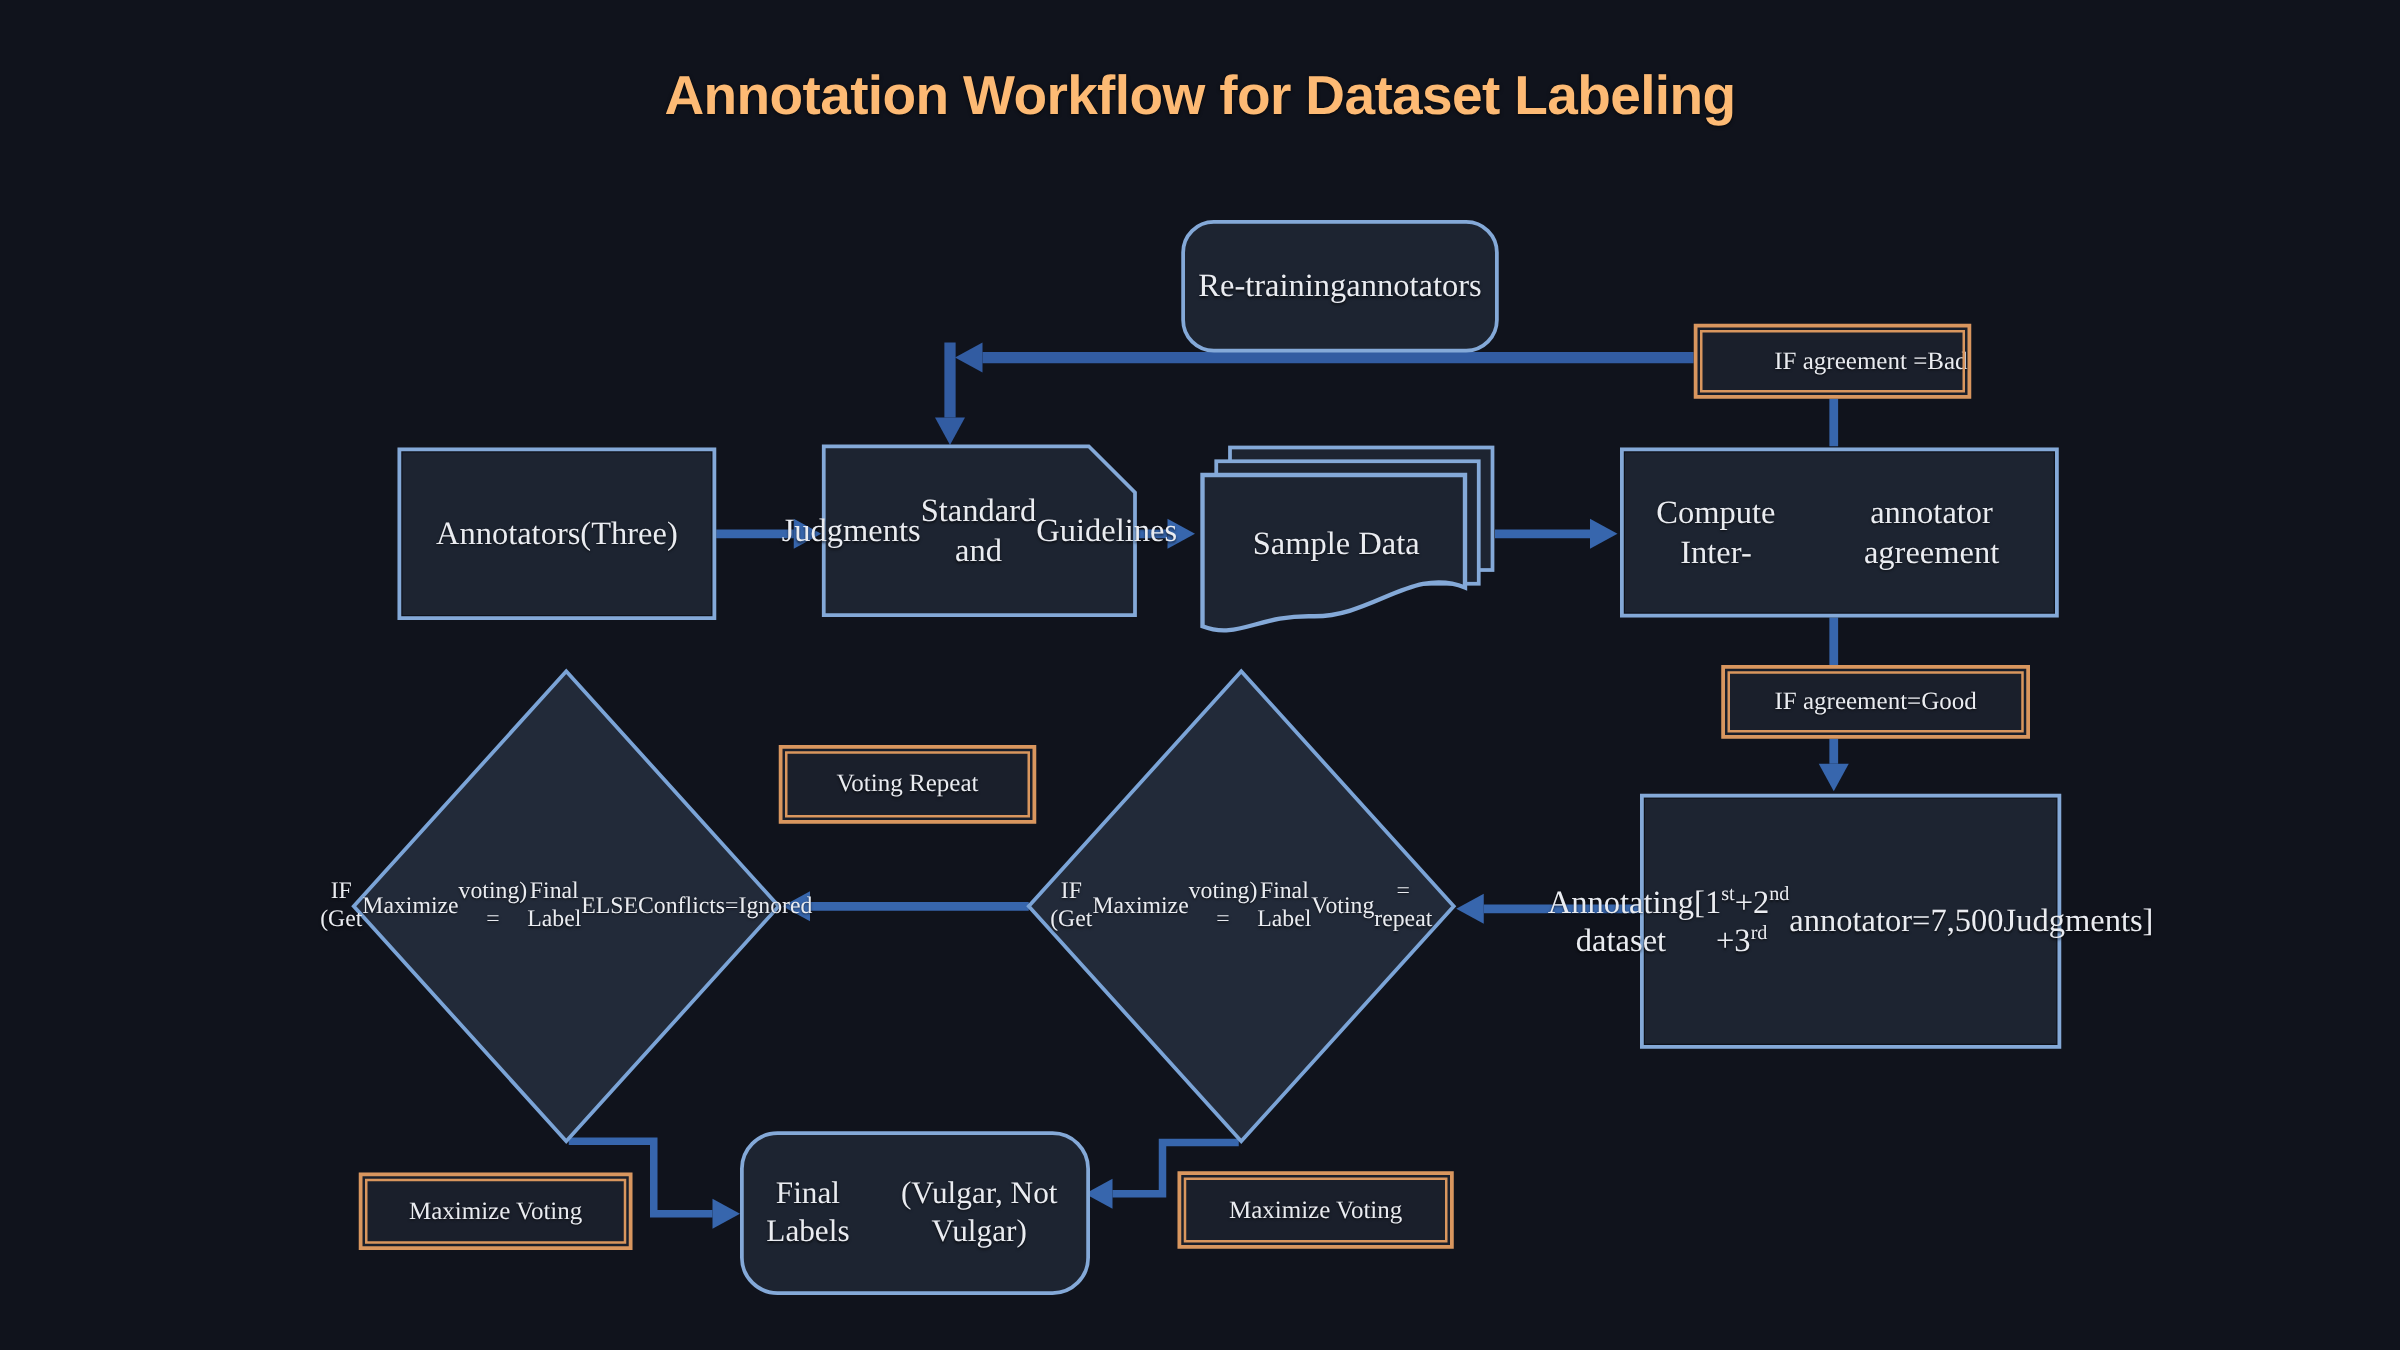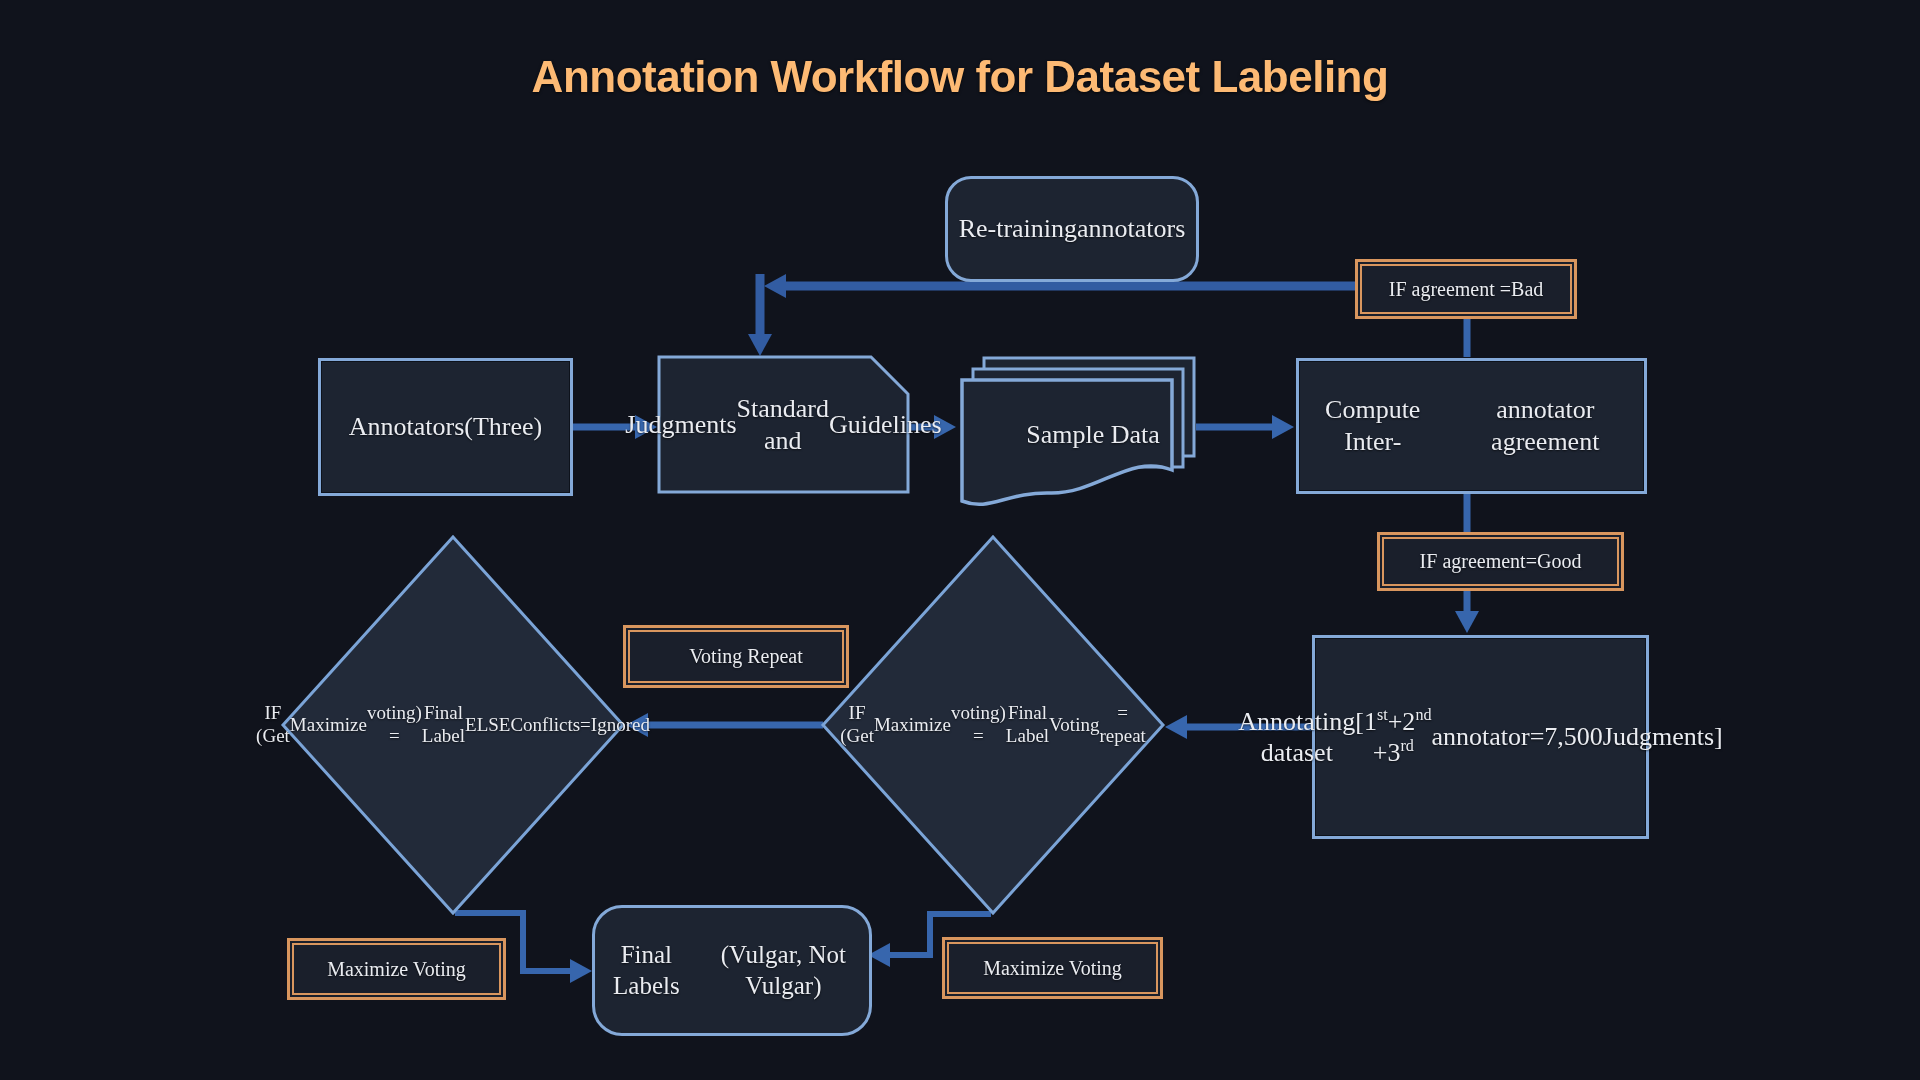--- a/index.html
+++ b/index.html
@@ -83,56 +83,56 @@
 
     <polygon points="453,537 623,725 453,913 283,725" fill="#222a39" stroke="#7ba4d7" stroke-width="3"></polygon>
     <polygon points="993,537 1163,725 993,913 823,725" fill="#222a39" stroke="#7ba4d7" stroke-width="3"></polygon>
   </svg>
 
   <div class="node round" style="left:945px;top:176px;width:248px;height:100px;">
     <div>Re-training</div>
     <div>annotators</div>
   </div>
 
-  <div class="tag" style="left:1355px;top:259px;width:216px;height:54px;">
+  <div class="tag" style="left:1355px;top:259px;width:216px;height:54px;justify-content:flex-end;">
     <span>IF agreement =Bad</span>
   </div>
 
   <div class="node rect" style="left:318px;top:358px;width:249px;height:132px;">
     <div>Annotators</div>
     <div>(Three)</div>
   </div>
 
   <div class="node bare" style="left:659px;top:357px;width:249px;height:135px;">
     <div>Judgments</div>
     <div>Standard and</div>
     <div>Guidelines</div>
   </div>
 
-  <div class="node bare" style="left:988px;top:385px;width:210px;height:100px;font-family:Liberation Serif, serif;">
+  <div class="node bare" style="left:964px;top:385px;width:210px;height:100px;font-family:Liberation Serif, serif;">
     <div>Sample Data</div>
   </div>
 
   <div class="node rect" style="left:1296px;top:358px;width:345px;height:130px;">
     <div>Compute Inter-</div>
     <div>annotator agreement</div>
   </div>
 
   <div class="tag" style="left:1352px;top:532px;width:241px;height:53px;margin-left:25px;">
     <span>IF agreement=Good</span>
   </div>
 
   <div class="node rect" style="left:1312px;top:635px;width:331px;height:198px;font-size:26px;line-height:1.2;">
     <div>Annotating dataset</div>
     <div class="rich"><span>[1</span><sup>st</sup><span>+2</span><sup>nd</sup><span> +3</span><sup>rd</sup></div>
     <div>annotator=7,500</div>
     <div>Judgments]</div>
   </div>
 
-  <div class="tag" style="left:623px;top:625px;width:200px;height:57px;padding-left:20px;">
+  <div class="tag" style="left:623px;top:596px;width:200px;height:57px;">
     <span>Voting Repeat</span>
   </div>
 
   <div class="node bare diamond-text" style="left:333px;top:642px;width:240px;height:166px;">
     <div>IF (Get</div>
     <div>Maximize</div>
     <div>voting) =</div>
     <div>Final Label</div>
     <div>ELSE</div>
     <div>Conflicts</div>

